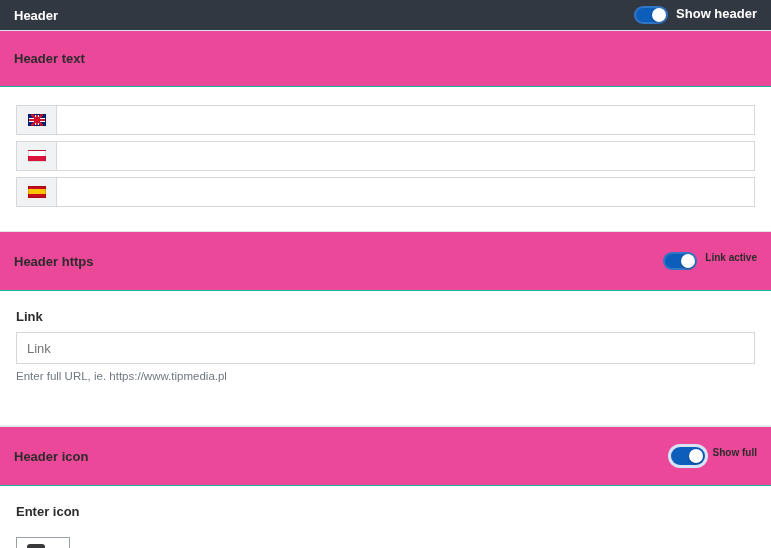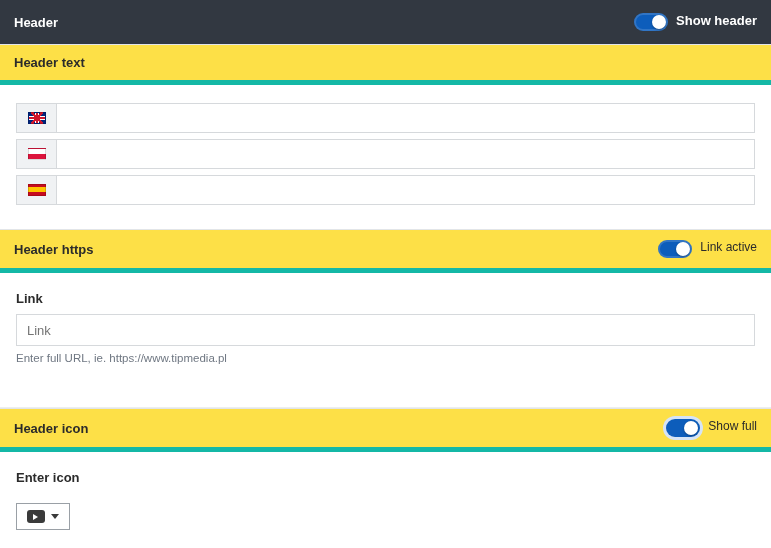--- a/index.html
+++ b/index.html
@@ -10,43 +10,43 @@
     background: #fff;
     width: 771px;
   }
   .topbar {
     background: #323841;
     color: #fff;
     display: flex;
     align-items: center;
     justify-content: space-between;
     padding: 0 14px;
-    height: 44px;
+    height: 30px;
     font-weight: 600;
     font-size: 13px;
   }
   .toggle-wrap { display: flex; gap: 8px; }
   .toggle {
     width: 34px; height: 18px; border-radius: 10px;
     background: #0d5dbb; position: relative; cursor: pointer;
     box-shadow: 0 0 0 2px rgba(255,255,255,0.15) inset;
   }
   .toggle.white-knob::after{
     content:""; position:absolute; width:14px; height:14px; border-radius:50%;
     background:#fff; top:2px; right:2px; box-shadow:0 1px 2px rgba(0,0,0,.3);
   }
   .toggle.light {
     background:#0d5dbb;
     box-shadow: 0 0 0 3px #d6e4f6;
   }
   .section-head {
-    background:#fde047;
+    background:#ec4899;
     border-top:1px solid #e2e5e8;
-    border-bottom:5px solid #14b8a6;
-    padding: 10px 14px;
+    border-bottom:1px solid #14b8a6;
+    padding: 20px 14px;
     font-weight:700;
     font-size:13px;
     display:flex;
     justify-content:space-between;
     align-items:center;
     color:#2b2b2b;
   }
   .section-body { padding: 18px 16px 24px; background:#fff; }
   .lang-rows { display:flex; flex-direction:column; gap:6px; }
   .lang-row { display:flex; }
@@ -74,21 +74,21 @@
   .flag-pl { background: linear-gradient(#fff 0 50%, #dc143c 50% 100%); }
   .flag-es { background: linear-gradient(#c60b1e 0 25%, #ffc400 25% 75%, #c60b1e 75% 100%); }
   .label {
     font-weight:700; font-size:13px; margin-bottom:8px; display:block;
   }
   .text-input {
     width:100%; height:32px; border:1px solid #d6d9dc; padding:0 10px;
     font-size:13px; color:#6a6a6a; outline:none;
   }
   .helper { font-size:11.5px; color:#6f7782; margin-top:6px; }
-  .right-toggle-label { font-size:12px; color:#2b2b2b; font-weight:400; }
+  .right-toggle-label { font-size:10px; color:#2b2b2b; font-weight:700; }
   .gap { height:20px; background:#fff; border-bottom:1px solid #eceef0; }
   .icon-picker {
     display:inline-flex; align-items:center; gap:6px;
     border:1px solid #9aa0a6; background:#fff;
     padding:6px 10px; cursor:pointer; margin-top:10px;
   }
   .yt { width:18px; height:13px; background:#3a3a3a; border-radius:3px; position:relative; }
   .yt::after{
     content:""; position:absolute; left:6px; top:3.5px;
     border-left:5px solid #fff; border-top:3px solid transparent; border-bottom:3px solid transparent;

